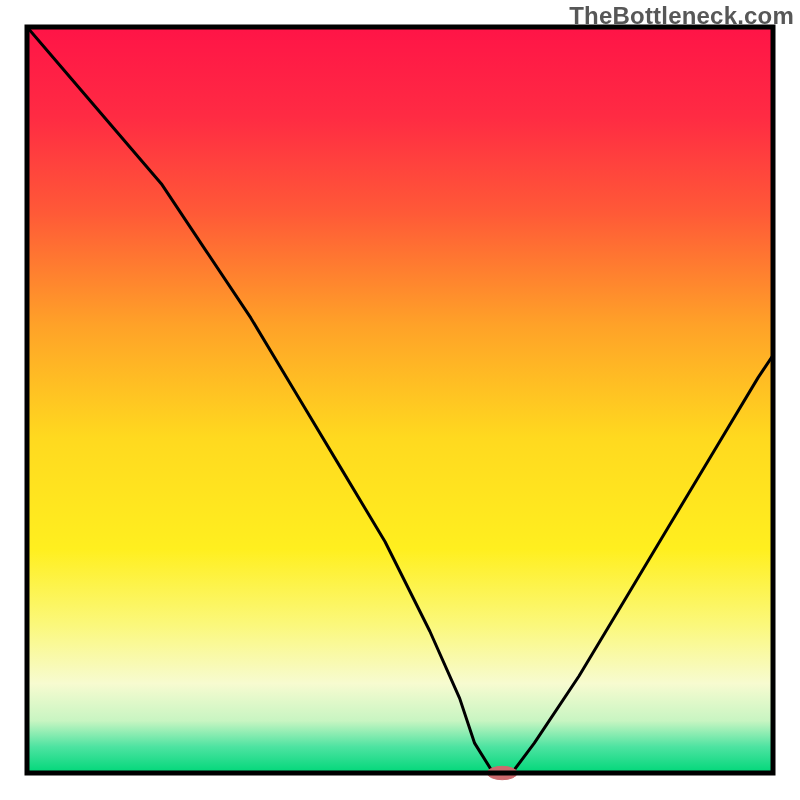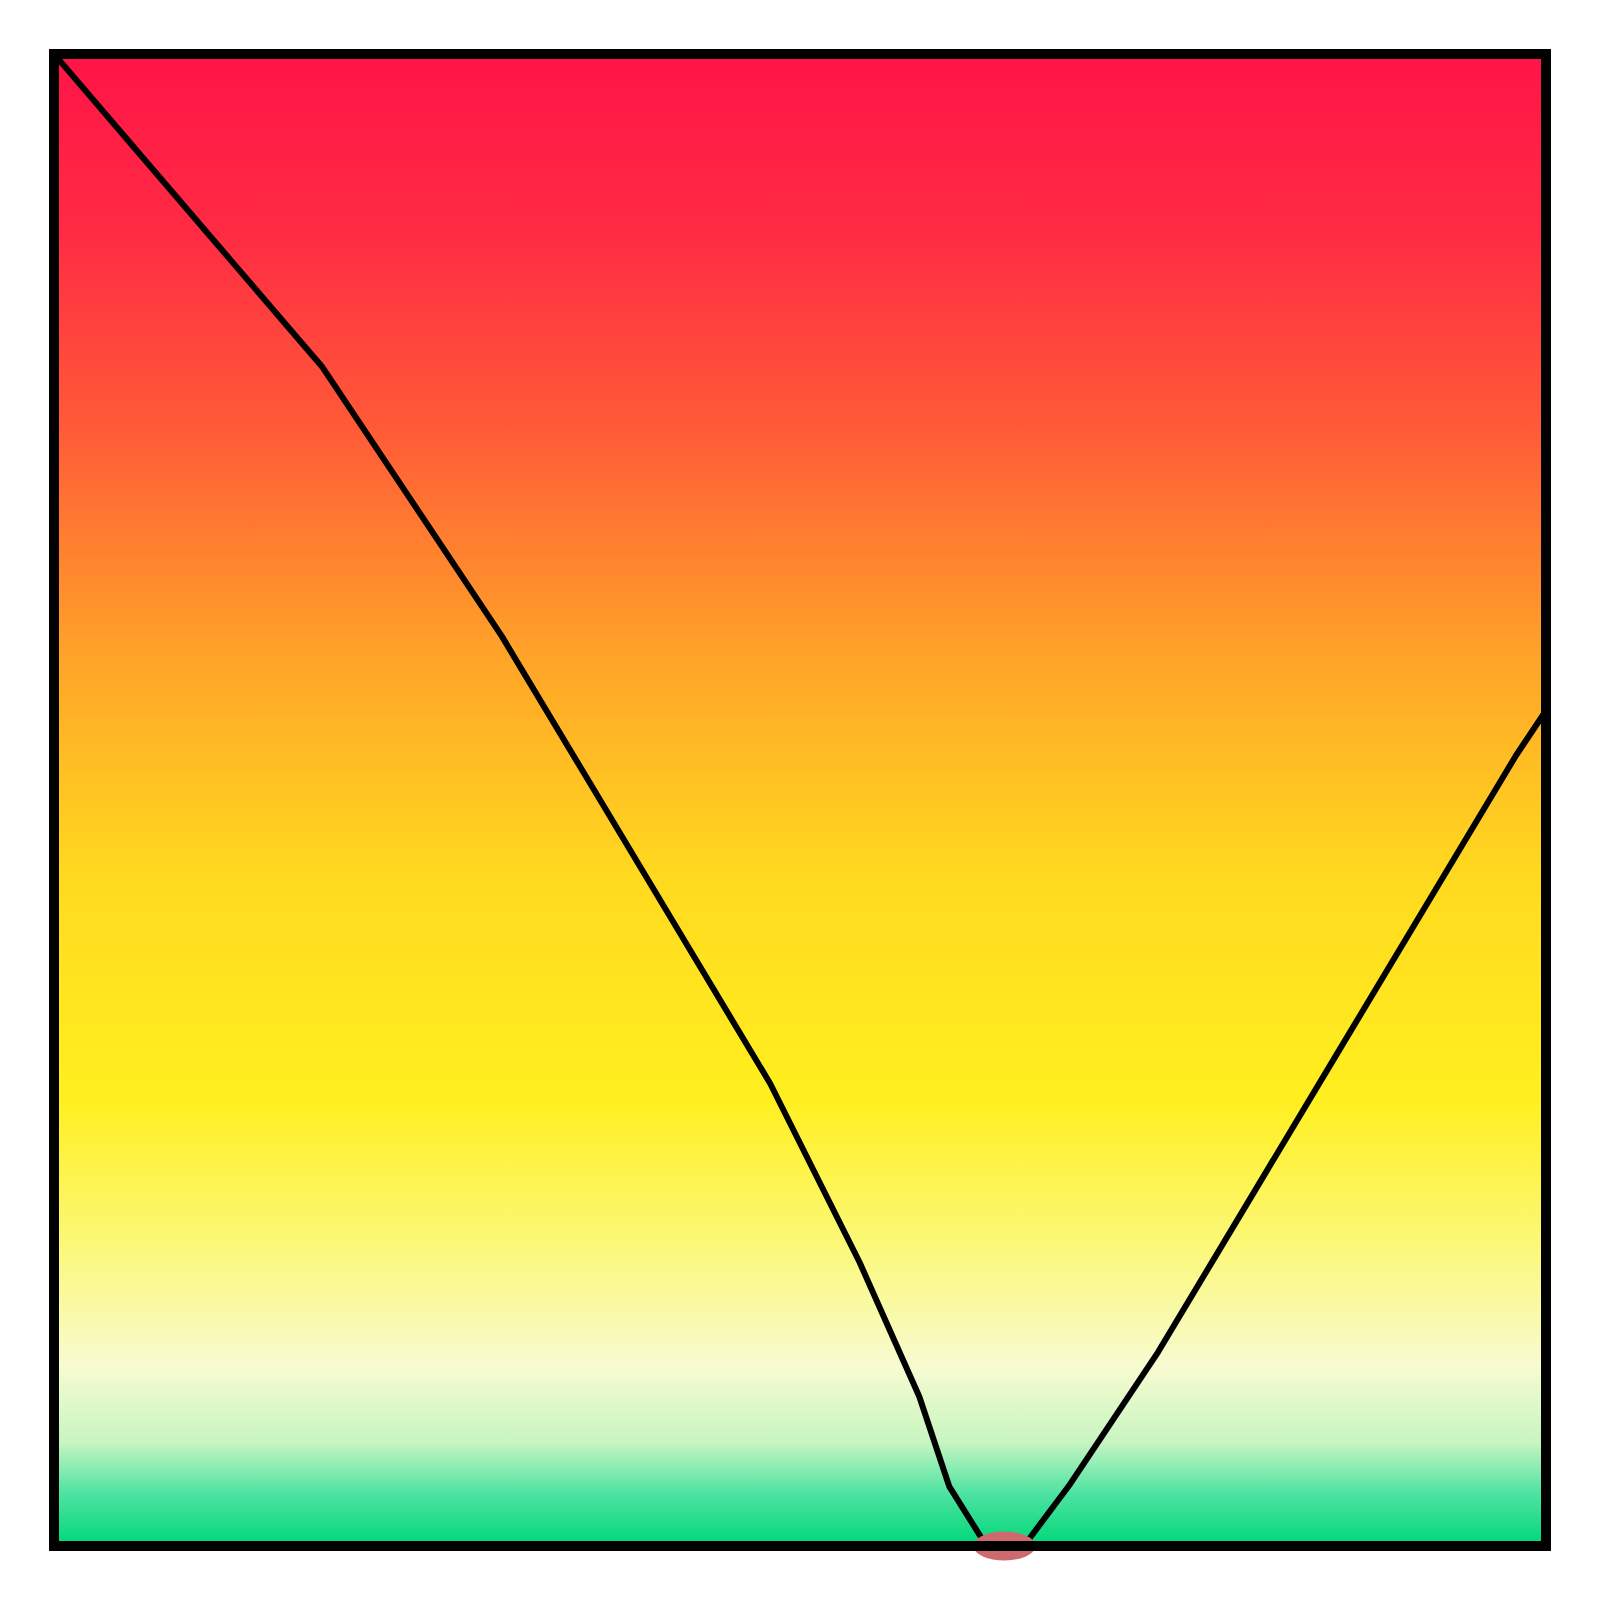--- a/index.html
+++ b/index.html
@@ -28,20 +28,21 @@
   svg.chart {
     position: absolute;
     top: 0;
     left: 0;
   }
 </style>
 </head>
 <body>
 <div class="container">
 
+  <div class="watermark">TheBottleneck.com</div>
 
   <svg class="chart" width="800" height="800" viewBox="0 0 800 800">
     <defs>
       <linearGradient id="bg-grad" x1="0" y1="0" x2="0" y2="1">
           <stop offset="0.00%" stop-color="#ff1447"></stop>
           <stop offset="12.00%" stop-color="#ff2b43"></stop>
           <stop offset="25.00%" stop-color="#ff5a37"></stop>
           <stop offset="40.00%" stop-color="#ffa228"></stop>
           <stop offset="55.00%" stop-color="#ffd91f"></stop>
           <stop offset="70.00%" stop-color="#ffef1f"></stop>

